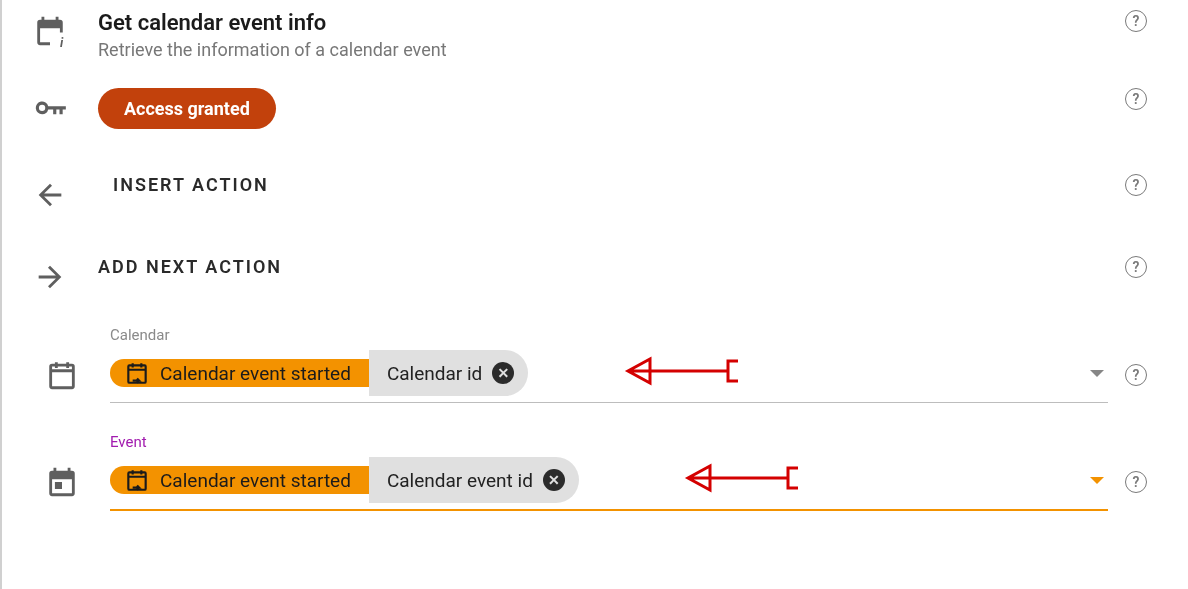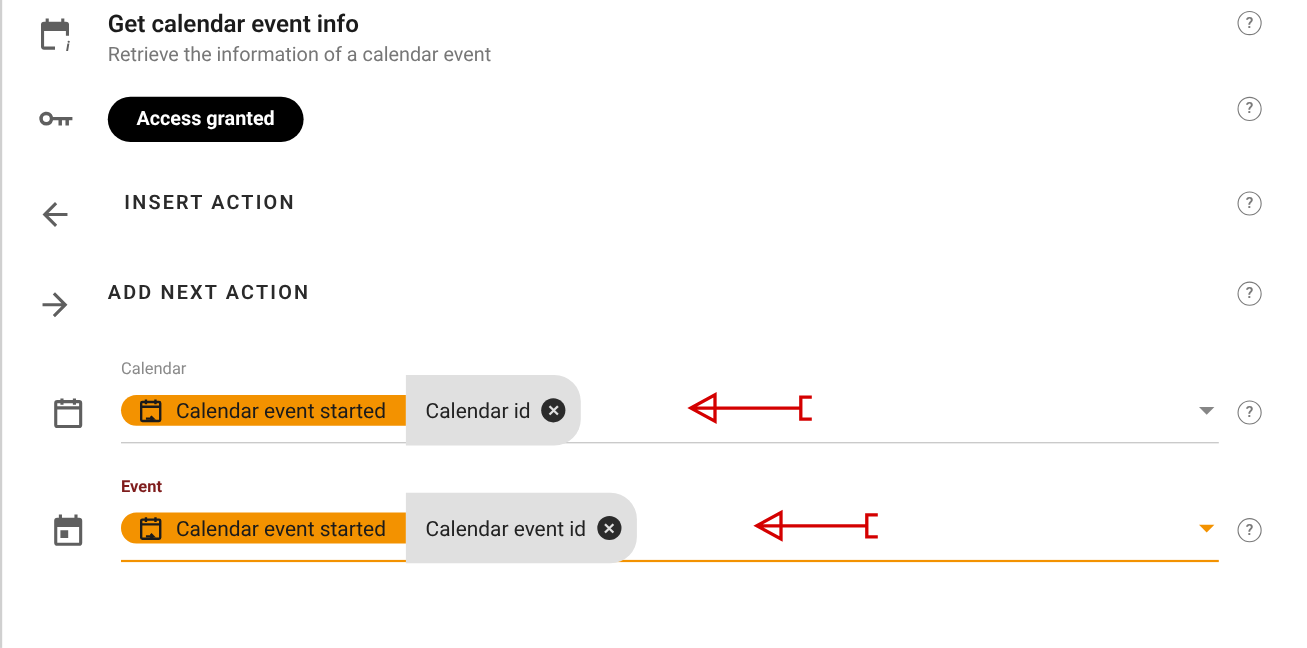--- a/index.html
+++ b/index.html
@@ -62,42 +62,41 @@
     color: #1b1b1b;
     margin-bottom: 4px;
   }
   .subtitle {
     font-size: 18px;
     color: #777;
   }
   .badge-green {
     display: inline-flex;
     align-items: center;
-    background: #000000;
+    background: #c2410c;
     color: #fff;
     font-weight: 700;
     font-size: 18px;
     padding: 10px 26px;
     border-radius: 30px;
     cursor: pointer;
   }
   .section-heading {
     font-size: 18px;
     font-weight: 600;
     letter-spacing: 2px;
     color: #2a2a2a;
   }
   .field-label {
     font-size: 15px;
     color: #8a8a8a;
     margin-bottom: 6px;
   }
   .field-label-active {
-    color: #7f1d1d;
-    font-weight: bold;
+    color: #a21caf;
   }
   .pill-row {
     display: flex;
     align-items: center;
     position: relative;
     height: 46px;
   }
   .pill-orange {
     display: inline-flex;
     align-items: center;
@@ -113,21 +112,21 @@
     margin-right: 10px;
     color: #1b1b1b;
     display: inline-flex;
   }
   .pill-grey {
     display: inline-flex;
     align-items: center;
     background: #e0e0e0;
     color: #222;
     padding: 0 14px 0 18px;
-    height: 64px;
+    height: 46px;
     font-size: 19px;
     border-top-right-radius: 24px;
     border-bottom-right-radius: 24px;
   }
   .pill-grey .close-dot {
     margin-left: 10px;
     width: 22px;
     height: 22px;
     border-radius: 50%;
     background: #2b2b2b;

